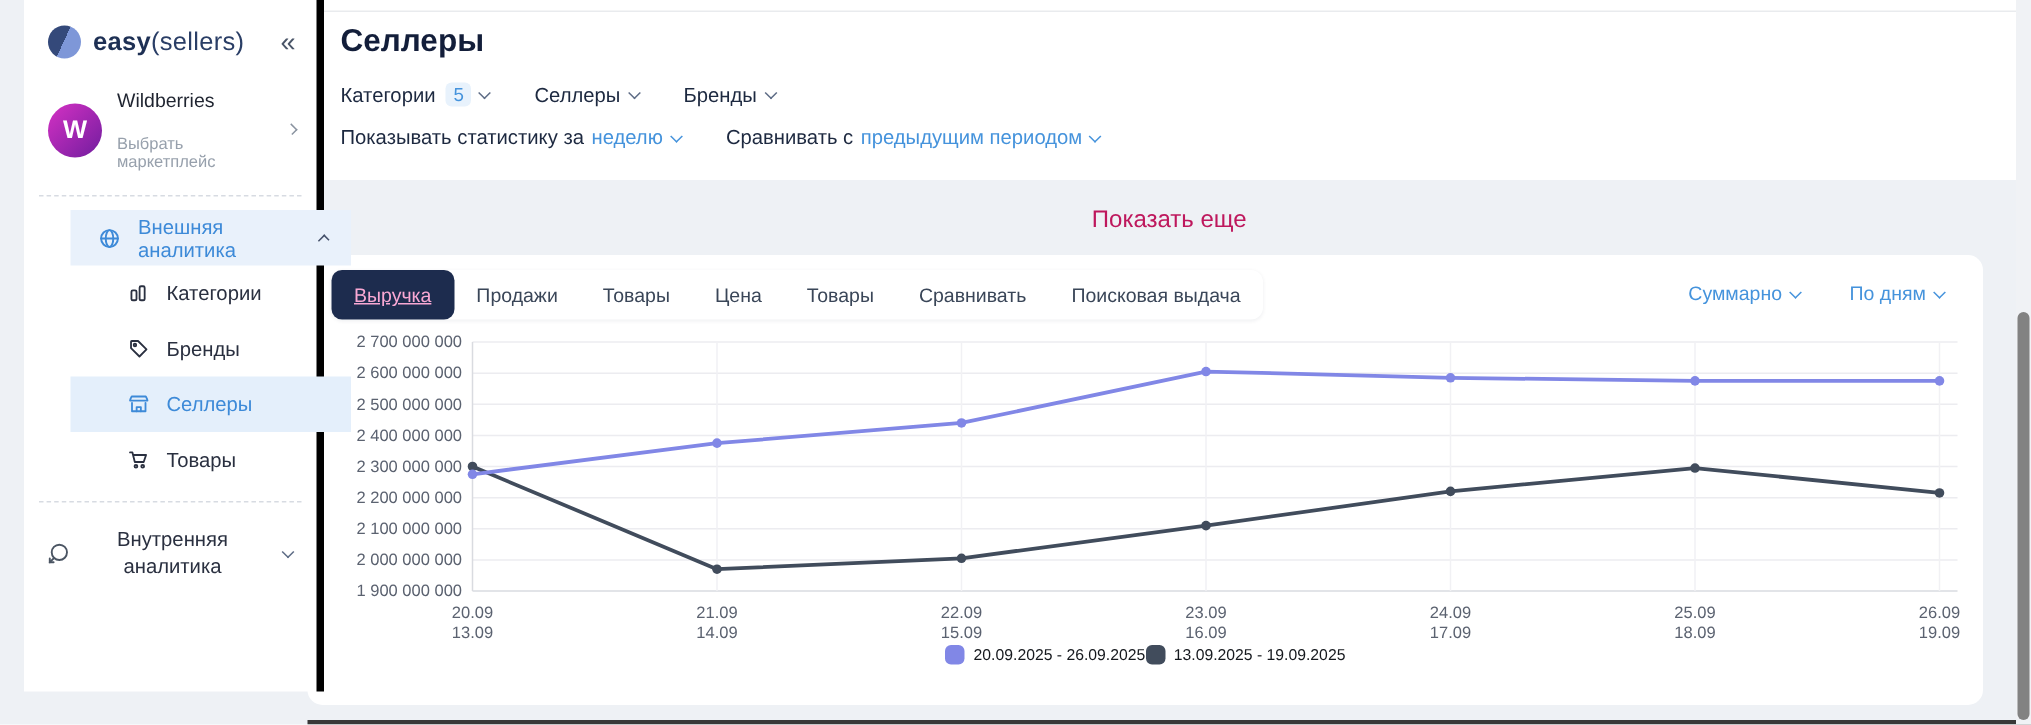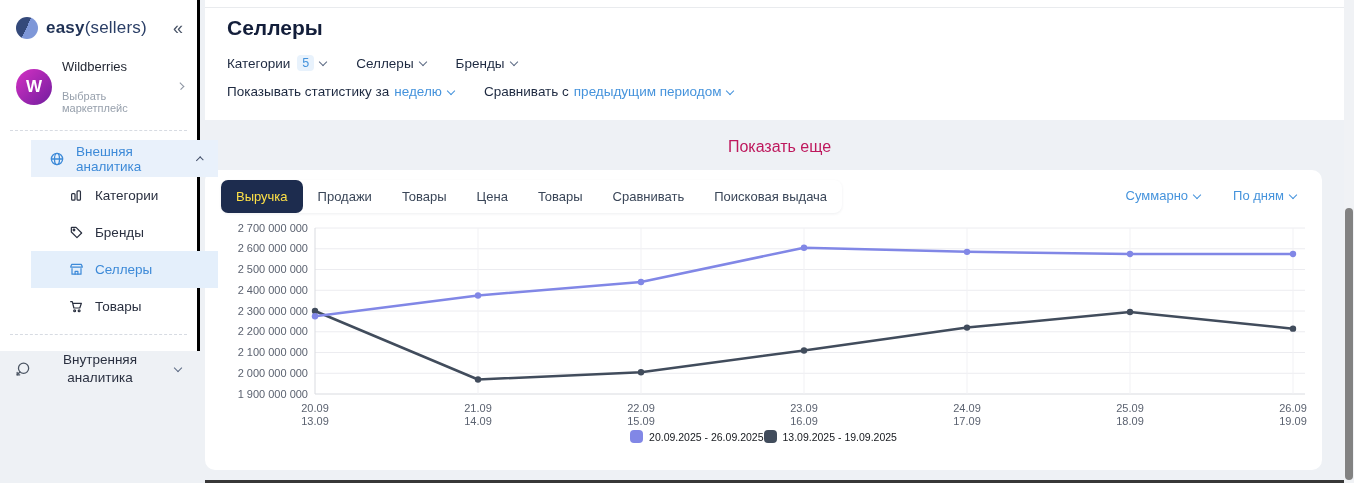--- a/index.html
+++ b/index.html
@@ -1,20 +1,20 @@
 <!DOCTYPE html>
 <html><head>
 <meta charset="utf-8">
 <style>
   * { margin:0; padding:0; box-sizing:border-box; }
   body { font-family:"Liberation Sans", sans-serif; }
   .page { position:relative; width:1354px; height:483px; background:#eef1f5; overflow:hidden; }
 
   
-  .sidebar { position:absolute; left:0; top:0; width:200px; height:351px; background:#fff; border-right:3px solid #000000; z-index:3; }
+  .sidebar { position:absolute; left:16px; top:0; width:200px; height:461px; background:#fff; border-right:5px solid #000000; z-index:3; }
   .logo-row { display:flex; align-items:center; padding:17px 14px 12px 16px; }
   .logo-mark { width:22px; height:22px; border-radius:50%; background:linear-gradient(115deg,#34497a 48%,#7e97d8 48%); flex:0 0 auto; }
   .brand { margin-left:8px; font-size:17px; color:#1e3054; font-weight:700; letter-spacing:.2px; white-space:nowrap; }
   .brand .sec { font-weight:400; color:#2a3e66; }
   .collapse { margin-left:auto; color:#4a5568; font-size:18px; line-height:1; cursor:pointer; }
   .mp-row { display:flex; align-items:center; gap:10px; padding:8px 14px 12px 16px; cursor:pointer; }
   .mp-avatar { width:36px; height:36px; border-radius:50%; background:linear-gradient(135deg,#cb2fc0 10%,#7b1fa2 90%); color:#fff; font-weight:700; font-size:17px; display:flex; align-items:center; justify-content:center; flex:0 0 auto; }
   .mp-name { font-size:13px; color:#1f2430; }
   .mp-sub { font-size:11px; color:#97a0ac; margin-top:16px; }
   .mp-chev { margin-left:auto; color:#8a93a0; }
@@ -46,21 +46,21 @@
   .badge { color:#4593dc; background:#e8f2fc; border-radius:4px; padding:1px 5px; font-size:12.5px; margin-left:7px; }
   .link { color:#4593dc; margin-left:5px; }
 
   
   .showmore { position:absolute; left:205px; right:0; top:138px; text-align:center; font-size:16px; color:#be185d; cursor:pointer; z-index:1; }
 
   
   .chart-card { position:absolute; left:205px; top:170px; width:1117px; height:300px; background:#fff; border-radius:10px; z-index:1; }
   .tabs { position:absolute; left:16px; top:10px; display:inline-flex; background:#fff; border-radius:8px; box-shadow:0 1px 3px rgba(20,30,60,.07); }
   .tab { padding:9px 15px; font-size:13px; color:#3a4658; cursor:pointer; white-space:nowrap; }
-  .tab.active { background:#1d2c4e; color:#fde047; border-radius:7px; }
+  .tab.active { background:#1d2c4e; color:#f9a8d4; border-radius:7px;text-decoration:underline; }
   .modes { position:absolute; right:26px; top:18px; display:flex; gap:33px; font-size:13px; color:#4593dc; }
   .mode { cursor:pointer; display:flex; align-items:center; }
   #chart { position:absolute; left:8px; top:46px; }
   #chart text { font-family:"Liberation Sans", sans-serif; }
   .legend { position:absolute; left:0; right:0; top:260px; display:flex; justify-content:center; align-items:center; font-size:10.5px; color:#15181d; }
   .legend-item { display:flex; align-items:center; cursor:pointer; }
   .sw { width:13px; height:13px; border-radius:4px; display:inline-block; margin-right:6px; }
 
   
   .scrollbar { position:absolute; right:0; top:0; width:10px; height:483px; background:#f0f2f5; z-index:6; }

